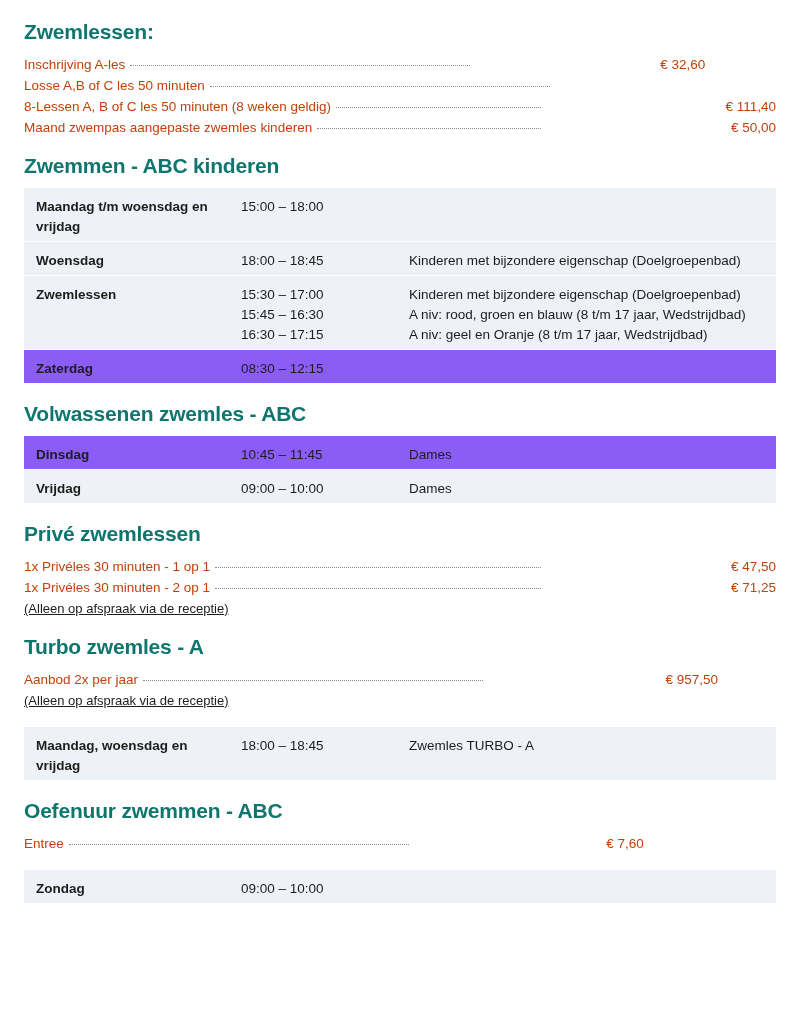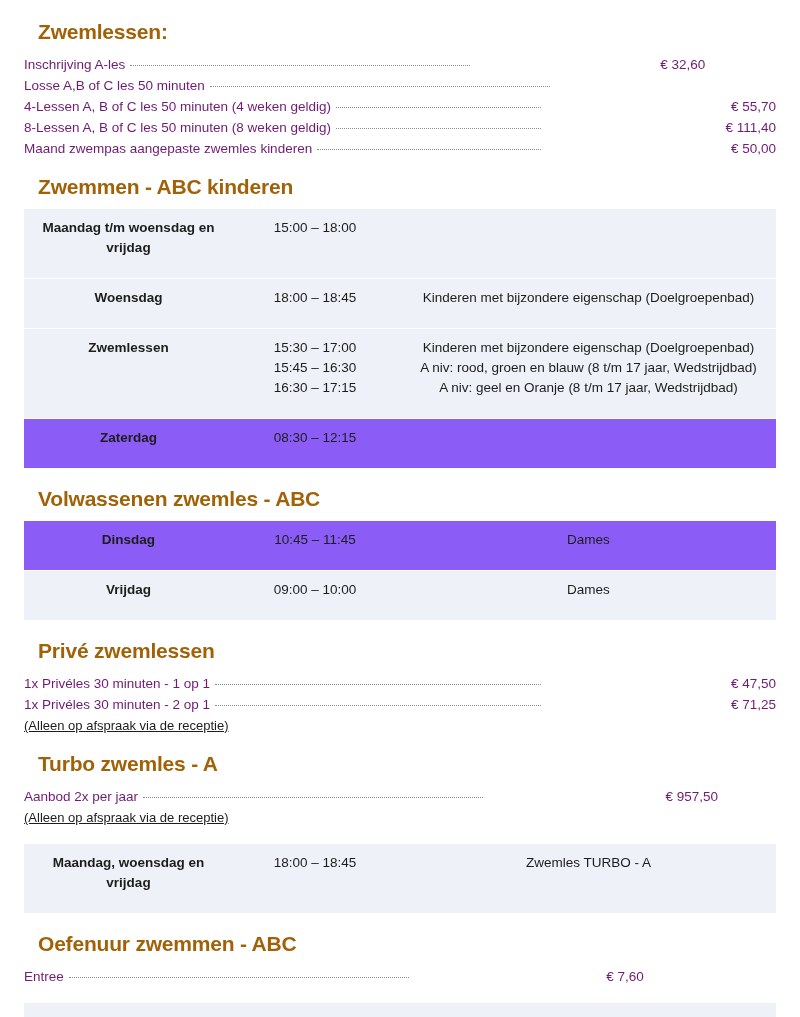--- a/index.html
+++ b/index.html
@@ -13,36 +13,36 @@
     height: 1017px;
     font-family: "Liberation Sans", sans-serif;
     color: #1d1d1b;
     position: relative;
     overflow: hidden;
   }
   .page {
     padding: 14px 24px 10px 24px;
   }
   h2.section-title {
-    color: #a16207;
+    color: #0f766e;
     font-size: 21px;
     font-weight: bold;
-    margin: 0 0 10px 14px;
+    margin: 0 0 10px 0;
     letter-spacing: -0.2px;
   }
   h2.section-title.first { margin-top: 6px; }
   .price-list {
     margin: 0 0 16px 0;
   }
   .price-row {
     display: flex;
     align-items: baseline;
     font-size: 13.5px;
     line-height: 21px;
-    color: #701a75;
+    color: #c2410c;
     white-space: nowrap;
   }
   .price-row .label { flex: 0 0 auto; }
   .price-row .dots {
     flex: 1 1 auto;
     margin: 0 5px;
     border-bottom: 1.5px dotted #8d8d8d;
     position: relative;
     top: -3px;
     min-width: 6px;
@@ -61,25 +61,24 @@
 
   table.schedule {
     width: 100%;
     border-collapse: collapse;
     margin: 0 0 18px 0;
     font-size: 13.5px;
   }
   table.schedule tr.shaded td { background: #eef1f8; }
   table.schedule tr.plain td { background: #8b5cf6; }
   table.schedule td {
-    padding: 9px 8px 20px 12px;
+    padding: 9px 8px 4px 12px;
     vertical-align: top;
     line-height: 20px;
     border-bottom: 1px solid #ffffff;
-    text-align: center;
   }
   table.schedule td.day {
     width: 205px;
     font-weight: bold;
     color: #1d1d1b;
   }
   table.schedule td.time {
     width: 168px;
     white-space: pre-line;
   }
@@ -95,25 +94,20 @@
   <h2 class="section-title first">Zwemlessen:</h2>
   <div class="price-list">
     <div class="price-row">
       <span class="label">Inschrijving A-les</span>
       <span class="dots"></span>
       <span class="amount">€ 32,60</span>
     </div>
     <div class="price-row">
       <span class="label">Losse A,B of C les 50 minuten</span>
       <span class="dots"></span>
-    </div>
-    <div class="price-row">
-      <span class="label">4-Lessen A, B of C les 50 minuten (4 weken geldig)</span>
-      <span class="dots"></span>
-      <span class="amount">€ 55,70</span>
     </div>
     <div class="price-row">
       <span class="label">8-Lessen A, B of C les 50 minuten (8 weken geldig)</span>
       <span class="dots"></span>
       <span class="amount">€ 111,40</span>
     </div>
     <div class="price-row">
       <span class="label">Maand zwempas aangepaste zwemles kinderen</span>
       <span class="dots"></span>
       <span class="amount">€ 50,00</span>

